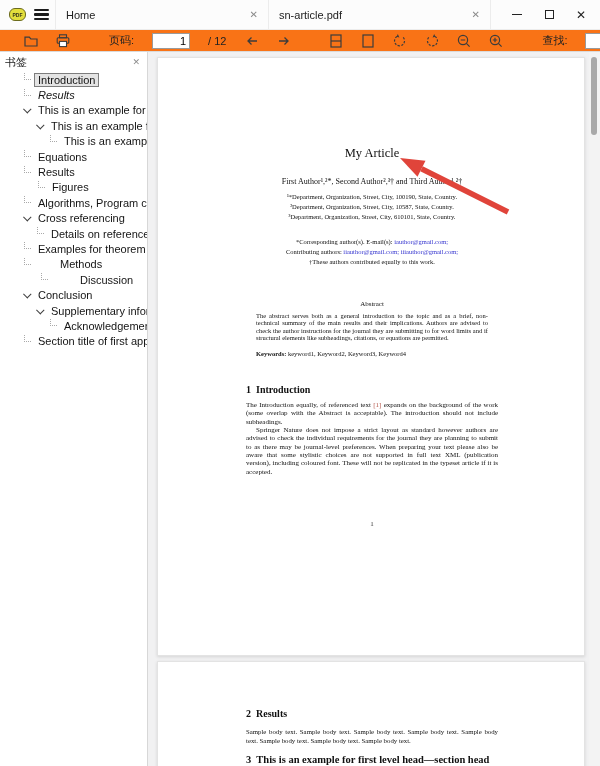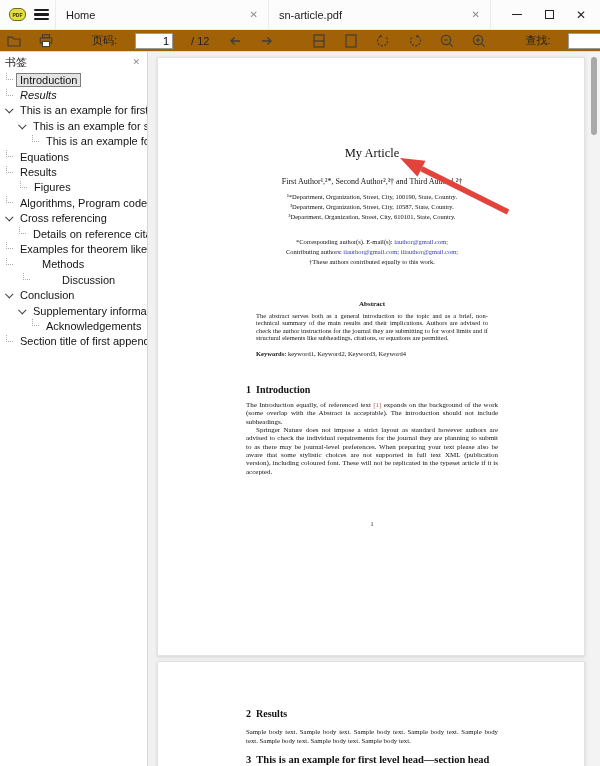--- a/index.html
+++ b/index.html
@@ -23,22 +23,22 @@
   .tab-label { font-size:11px; color:#222; flex:1 1 auto; white-space:nowrap; overflow:hidden; }
   .tab-close { font-size:10px; color:#8a8a8a; padding:0 2px; margin-left:6px; }
   .wincontrols { margin-left:auto; display:flex; align-items:center; gap:0; }
   .winbtn { width:26px; height:28px; display:flex; align-items:center; justify-content:center; cursor:pointer; }
   .min-glyph { width:10px; height:1.4px; background:#222; }
   .max-glyph { width:9px; height:9px; border:1.2px solid #222; }
   .close-glyph { font-size:12px; color:#222; line-height:1; }
   .wincontrols .sp { width:6px; }
 
   
-  .toolbar { height:22px; display:flex; align-items:center; background:#a16207;
-    border-bottom:1px solid #dadada; flex:0 0 auto; padding-left:6px; gap:16px; }
+  .toolbar { height:22px; display:flex; align-items:center; background:#f97316;
+    border-bottom:1px solid #dadada; flex:0 0 auto; padding-left:23px; gap:16px; }
   .tbtn { width:20px; height:18px; display:flex; align-items:center; justify-content:center; cursor:pointer; }
   .tsep { width:1px; height:15px; background:#d6d6d6; margin:0 2px; }
   .tlabel { font-size:11px; color:#222; margin:0 2px; white-space:nowrap; }
   .page-input { width:38px; height:16px; border:1px solid #9a9a9a; font-size:11px; text-align:right;
     padding-right:3px; font-family:inherit; background:#fff; }
   .find-input { width:122px; height:16px; border:1px solid #9a9a9a; font-size:11px; padding:0 3px;
     font-family:inherit; background:#fff; }
   .aa { font-size:11px; color:#222; margin-left:2px; cursor:pointer; }
   .icon-svg { display:block; }
 
@@ -46,21 +46,21 @@
   .main { flex:1 1 auto; display:flex; min-height:0; }
 
   
   .sidebar { width:148px; flex:0 0 auto; background:#ffffff; border-right:1px solid #d7d7d7;
     position:relative; overflow:hidden; }
   .sb-header { height:17px; display:flex; align-items:center; padding:3px 4px 0 5px; }
   .sb-title { font-size:11px; color:#1a1a1a; flex:1; }
   .sb-close { font-size:9px; color:#8d8d8d; cursor:pointer; padding:0 3px; }
   .bm-tree { margin-top:3px; }
   .bm-row { height:15.4px; display:flex; align-items:center; white-space:nowrap; overflow:hidden;
-    cursor:pointer; }
+    cursor:pointer;margin-left:18px; }
   .bm-icon { width:13px; flex:0 0 auto; display:flex; align-items:center; justify-content:center; }
   .chev::before { content:""; width:5px; height:5px; border-left:1.4px solid #3f3f3f;
     border-bottom:1.4px solid #3f3f3f; transform:rotate(-45deg) translateY(-1px); }
   .conn::before { content:""; width:6px; height:6px; border-left:1px dotted #a9a9a9;
     border-bottom:1px dotted #a9a9a9; transform:translateY(-3px); }
   .bm-label { font-size:11px; color:#141414; padding:0 3px; border:1px solid transparent; }
   .bm-row.selected .bm-label { background:#e4e4e4; border:1px solid #7d7d7d; }
 
   
   .docarea { flex:1 1 auto; position:relative; background:#f1f1f2; overflow:hidden; }
@@ -70,21 +70,21 @@
   .page2 { top:609px; height:110px; }
   .col { position:absolute; left:88px; width:252px;
     font-family:"Liberation Serif","DejaVu Serif",serif; color:#111; }
   .col1 { top:88px; }
   .col2 { top:46px; }
   .doc-title { font-size:12.5px; text-align:center; white-space:pre; }
   .authors { font-size:8px; text-align:center; margin-top:16px; white-space:nowrap; }
   .affils { font-size:6.5px; line-height:10px; text-align:center; margin-top:6px; }
   .contrib { font-size:6.5px; line-height:10px; text-align:center; margin-top:15px; }
   .email { color:#3434cf; }
-  .abs-head { font-size:7px; font-weight:bold; text-align:center; margin-top:33px; }
+  .abs-head { font-size:7px; font-weight:normal; text-align:center; margin-top:33px; }
   .abs-body { font-size:6.5px; line-height:7.3px; text-align:justify; margin:4px 10px 0 10px; }
   .keywords { font-size:6.5px; margin:9px 10px 0 10px; }
   .kw-label { font-weight:bold; }
   .sec-head { font-size:10px; font-weight:bold; margin-top:27px; white-space:pre; }
   .body-par { font-size:7px; line-height:8.3px; text-align:justify; margin-top:6px; }
   .body-par.indent { text-indent:10px; margin-top:0; }
   .cite { color:#b5564a; }
   .pagenum { font-size:7px; text-align:center; margin-top:44px; color:#333; }
   .sec-head2 { font-size:10px; font-weight:bold; white-space:pre; }
   .sec-head3 { font-size:10.5px; font-weight:bold; white-space:pre; margin-top:9px; }

